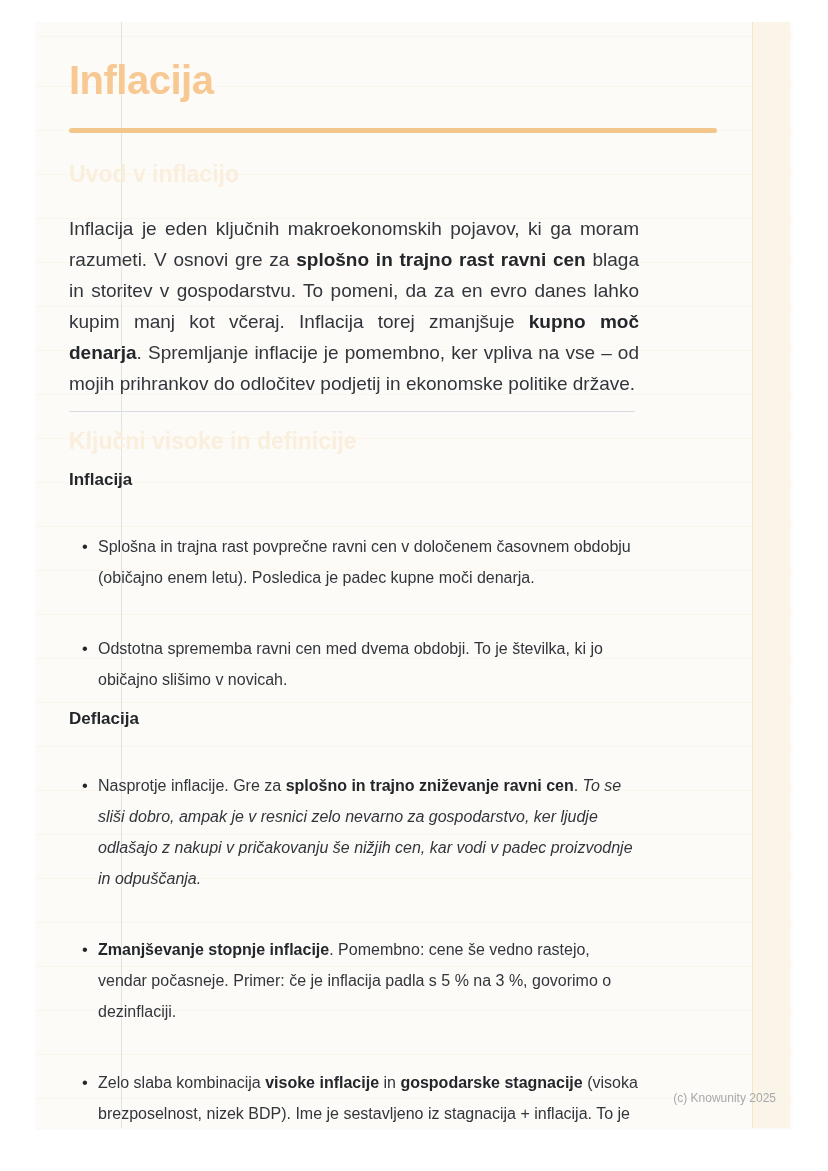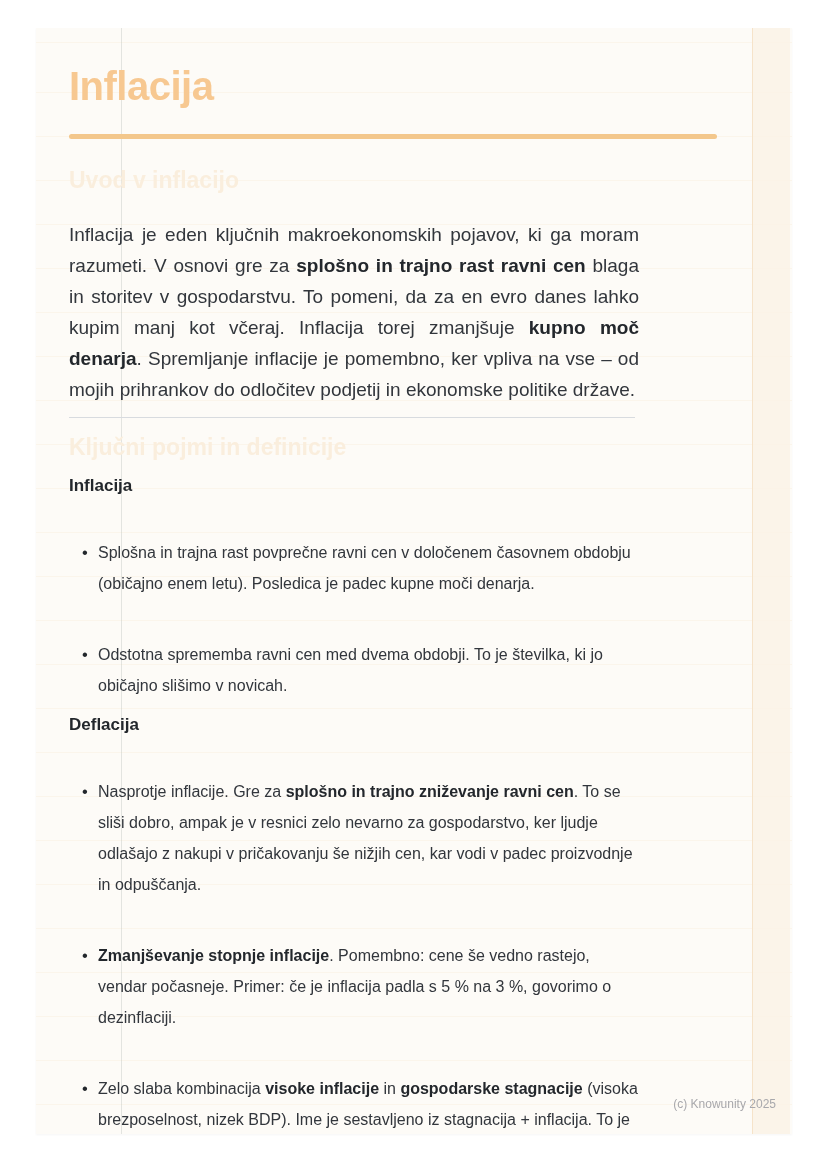--- a/index.html
+++ b/index.html
@@ -5,21 +5,21 @@
   * { margin: 0; padding: 0; box-sizing: border-box; }
   html, body { background: #ffffff; }
   body {
     width: 828px; height: 1171px;
     position: relative;
     font-family: "Liberation Sans", "DejaVu Sans", sans-serif;
     overflow: hidden;
   }
   .sheet {
     position: absolute;
-    left: 36px; top: 28px;
+    left: 36px; top: 22px;
     width: 756px; height: 1106px;
     background-color: #fdfbf7;
     background-image: repeating-linear-gradient(
       to bottom,
       transparent 0px, transparent 43px,
       rgba(240,205,165,0.14) 43px, rgba(240,205,165,0.14) 44px
     );
     background-position: 0 21px;
     box-shadow: 0 1px 2px rgba(0,0,0,0.04);
     overflow: hidden;
@@ -89,21 +89,21 @@
     color: #32363c;
     margin-top: 40px;
   }
   ul.def-list li::before {
     content: "\2022";
     position: absolute;
     left: 13px; top: 0;
     color: #23272c;
     font-size: 16.5px;
   }
-  .italic { }
+  .italic { font-style: italic; }
   .footer-credit {
     position: absolute;
     top: 1069px; right: 16px;
     font-size: 12px;
     color: #a8a8ac;
   }
 </style>
 </head>
 <body>
 
@@ -115,21 +115,21 @@
 
     <h1 class="doc-title">Inflacija</h1>
     <div class="title-underline"></div>
 
     <h2 class="section-heading h2-intro">Uvod v inflacijo</h2>
 
     <p class="intro-paragraph"><span>Inflacija je eden ključnih makroekonomskih pojavov, ki ga moram razumeti. V osnovi gre za </span><b>splošno in trajno rast ravni cen</b><span> blaga in storitev v gospodarstvu. To pomeni, da za en evro danes lahko kupim manj kot včeraj. Inflacija torej zmanjšuje </span><b>kupno moč denarja</b><span>. Spremljanje inflacije je pomembno, ker vpliva na vse – od mojih prihrankov do odločitev podjetij in ekonomske politike države.</span></p>
 
     <div class="divider"></div>
 
-    <h2 class="section-heading h2-defs">Ključni pojmi in definicije</h2>
+    <h2 class="section-heading h2-defs">Ključni visoke in definicije</h2>
 
     <h3 class="term">Inflacija</h3>
     <ul class="def-list">
       <li><span>Splošna in trajna rast povprečne ravni cen v določenem časovnem obdobju (običajno enem letu). Posledica je padec kupne moči denarja.</span></li>
     </ul>
 
     <ul class="def-list">
       <li><span>Odstotna sprememba ravni cen med dvema obdobji. To je številka, ki jo običajno slišimo v novicah.</span></li>
     </ul>
 

